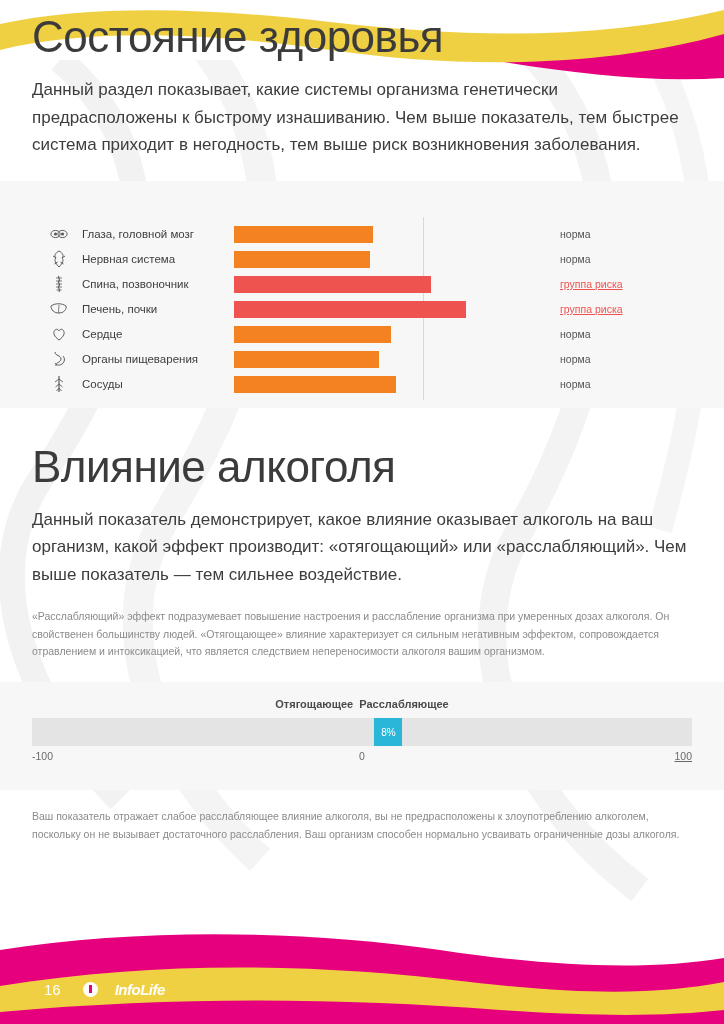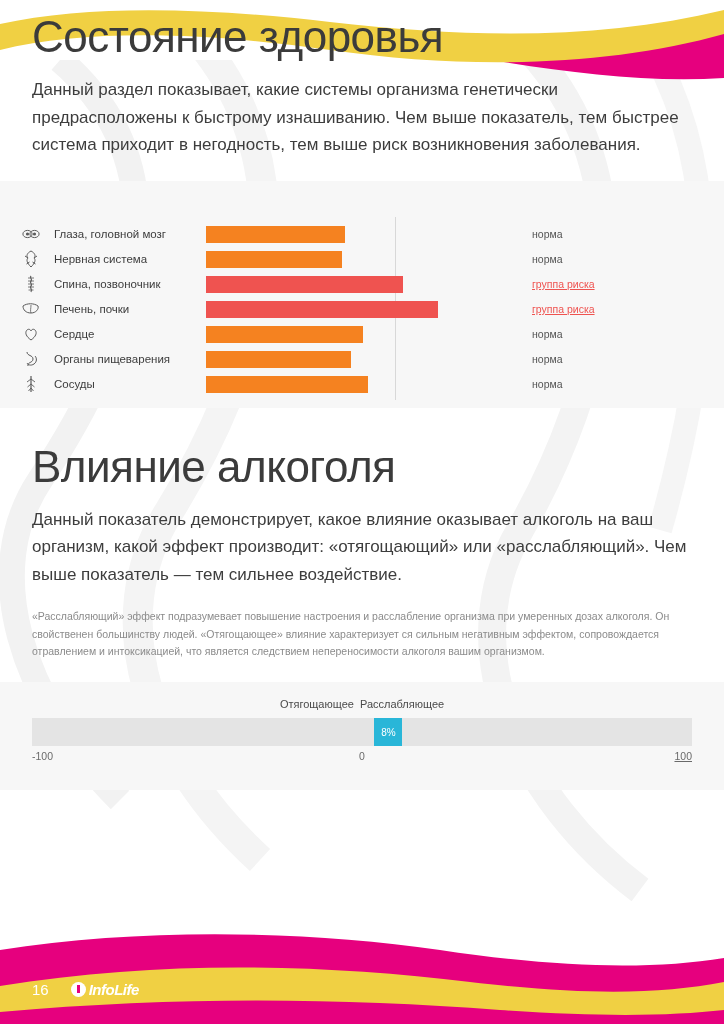--- a/index.html
+++ b/index.html
@@ -62,21 +62,21 @@
   }
 
   
   .chart-panel {
     margin-top: 22px;
     background: #f7f7f7;
     height: 227px;
     position: relative;
     margin-left: -32px;
     margin-right: -32px;
-    padding-left: 16px;
+    padding-left: 44px;
     padding-right: 32px;
   }
   .bars-wrap {
     position: relative;
     padding-top: 42px;
   }
   .bar-row {
     display: flex;
     align-items: center;
     height: 23px;
@@ -143,20 +143,21 @@
     margin-right: -32px;
     padding: 16px 32px 22px 32px;
   }
   .scale-head {
     display: flex;
     justify-content: center;
     gap: 6px;
     font-size: 11px;
     color: #4a4a4a;
     margin-bottom: 8px;
+    font-weight: bold;
   }
   .scale-head span { display: inline-block; }
   .scale-bar {
     position: relative;
     height: 28px;
     background: #e4e4e4;
     width: 100%;
   }
   .scale-marker {
     position: absolute;
@@ -186,34 +187,34 @@
     line-height: 1.7;
     color: #8b8b8b;
     margin-top: 18px;
     max-width: 665px;
   }
 
   
   .footer-inner {
     position: absolute;
     bottom: 26px;
-    left: 32px;
+    left: 44px;
     display: flex;
     align-items: center;
     gap: 22px;
     z-index: 3;
   }
   .page-num {
     font-size: 15px;
     color: #ffffff;
   }
   .logo {
     display: flex;
     align-items: center;
-    gap: 3px;
+    gap: 17px;
   }
   .logo-mark {
     width: 15px; height: 15px;
     border-radius: 50%;
     background: #ffffff;
     display: inline-block;
     position: relative;
   }
   .logo-mark::after {
     content: "";
@@ -388,14 +389,15 @@
     <div class="scale-bar">
       <div class="scale-marker" id="scale-marker" style="left: calc(54% - 14px); width: 28px;">8%</div>
     </div>
     <div class="scale-axis">
       <span class="axis-left">-100</span>
       <span class="axis-mid">0</span>
       <span class="axis-right">100</span>
     </div>
   </div>
 
+  <p class="result-text">Ваш показатель отражает слабое расслабляющее влияние алкоголя, вы не предрасположены к злоупотреблению алкоголем, поскольку он не вызывает достаточного расслабления. Ваш организм способен нормально усваивать ограниченные дозы алкоголя.</p>
 
 </div>
 
 </body></html>

